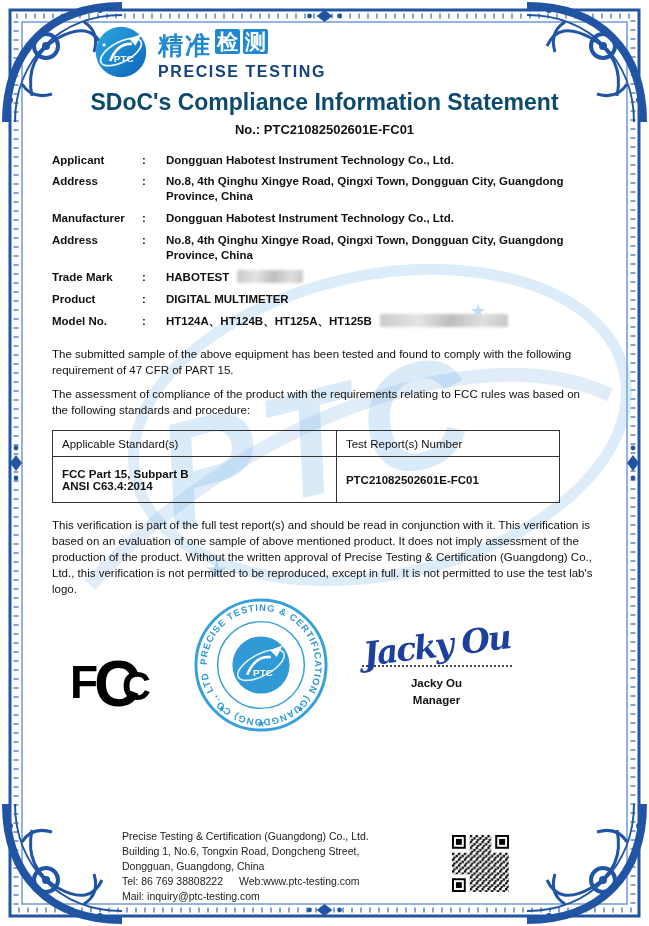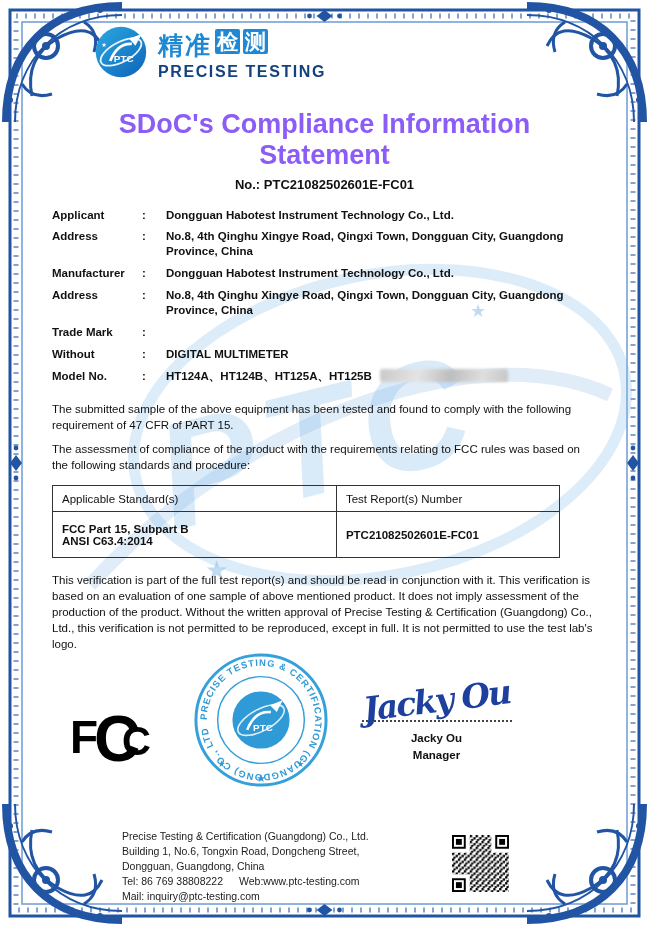--- a/index.html
+++ b/index.html
@@ -24,21 +24,21 @@
   .content { position:absolute; left:52px; top:24px; width:545px; }
 
   
   .brand { display:flex; align-items:center; gap:10px; margin-left:42px; }
   .brand-text { display:flex; flex-direction:column; }
   .brand-cn { font-size:25px; font-weight:bold; line-height:1.1; display:flex; align-items:center; }
   .cn-plain { color:#1f88d2; letter-spacing:2px;margin-top:8px; }
   .cn-box { background:#1f88d2; color:#fff; margin-left:3px; padding:1px 2px; border-radius:2px; font-size:21px; }
   .brand-en { color:#14417f; font-weight:bold; font-size:16px; letter-spacing:1.6px; margin-top:3px; }
 
-  .title { text-align:center; font-size:27px; font-weight:bold; margin-top:28px; color:#8b5cf6; }
+  .title { text-align:center; font-size:23px; font-weight:bold; margin-top:8px; color:#0c4a6e; }
   .doc-no { text-align:center; font-size:13px; font-weight:bold; margin-top:6px; margin-bottom:16px; }
 
   .fields { margin-top:2px; }
   .field-row { display:flex; margin-bottom:7px; font-size:11.5px; font-weight:bold; line-height:1.3; }
   .f-label { width:90px; flex:none; }
   .f-colon { width:24px; flex:none; }
   .f-value { flex:1; max-width:415px; }
   .redact {
     display:inline-block; height:13px; vertical-align:-2px; margin-left:8px; border-radius:2px;
     background:linear-gradient(100deg,#c9c9c9,#e4e4e4 30%,#bdbdbd 55%,#dedede 80%,#c6c6c6);
@@ -164,23 +164,24 @@
         <span class="f-value">Dongguan Habotest Instrument Technology Co., Ltd.</span>
       </div>
       <div class="field-row">
         <span class="f-label">Address</span>
         <span class="f-colon">:</span>
         <span class="f-value">No.8, 4th Qinghu Xingye Road, Qingxi Town, Dongguan City, Guangdong Province, China</span>
       </div>
       <div class="field-row">
         <span class="f-label">Trade Mark</span>
         <span class="f-colon">:</span>
-      </div>
-      <div class="field-row">
-        <span class="f-label">Without</span>
+        <span class="f-value"><span>HABOTEST</span><span class="redact redact-sm"></span></span>
+      </div>
+      <div class="field-row">
+        <span class="f-label">Product</span>
         <span class="f-colon">:</span>
         <span class="f-value">DIGITAL MULTIMETER</span>
       </div>
       <div class="field-row">
         <span class="f-label">Model No.</span>
         <span class="f-colon">:</span>
         <span class="f-value"><span>HT124A、HT124B、HT125A、HT125B</span><span class="redact redact-lg"></span></span>
       </div>
     </div>
 

